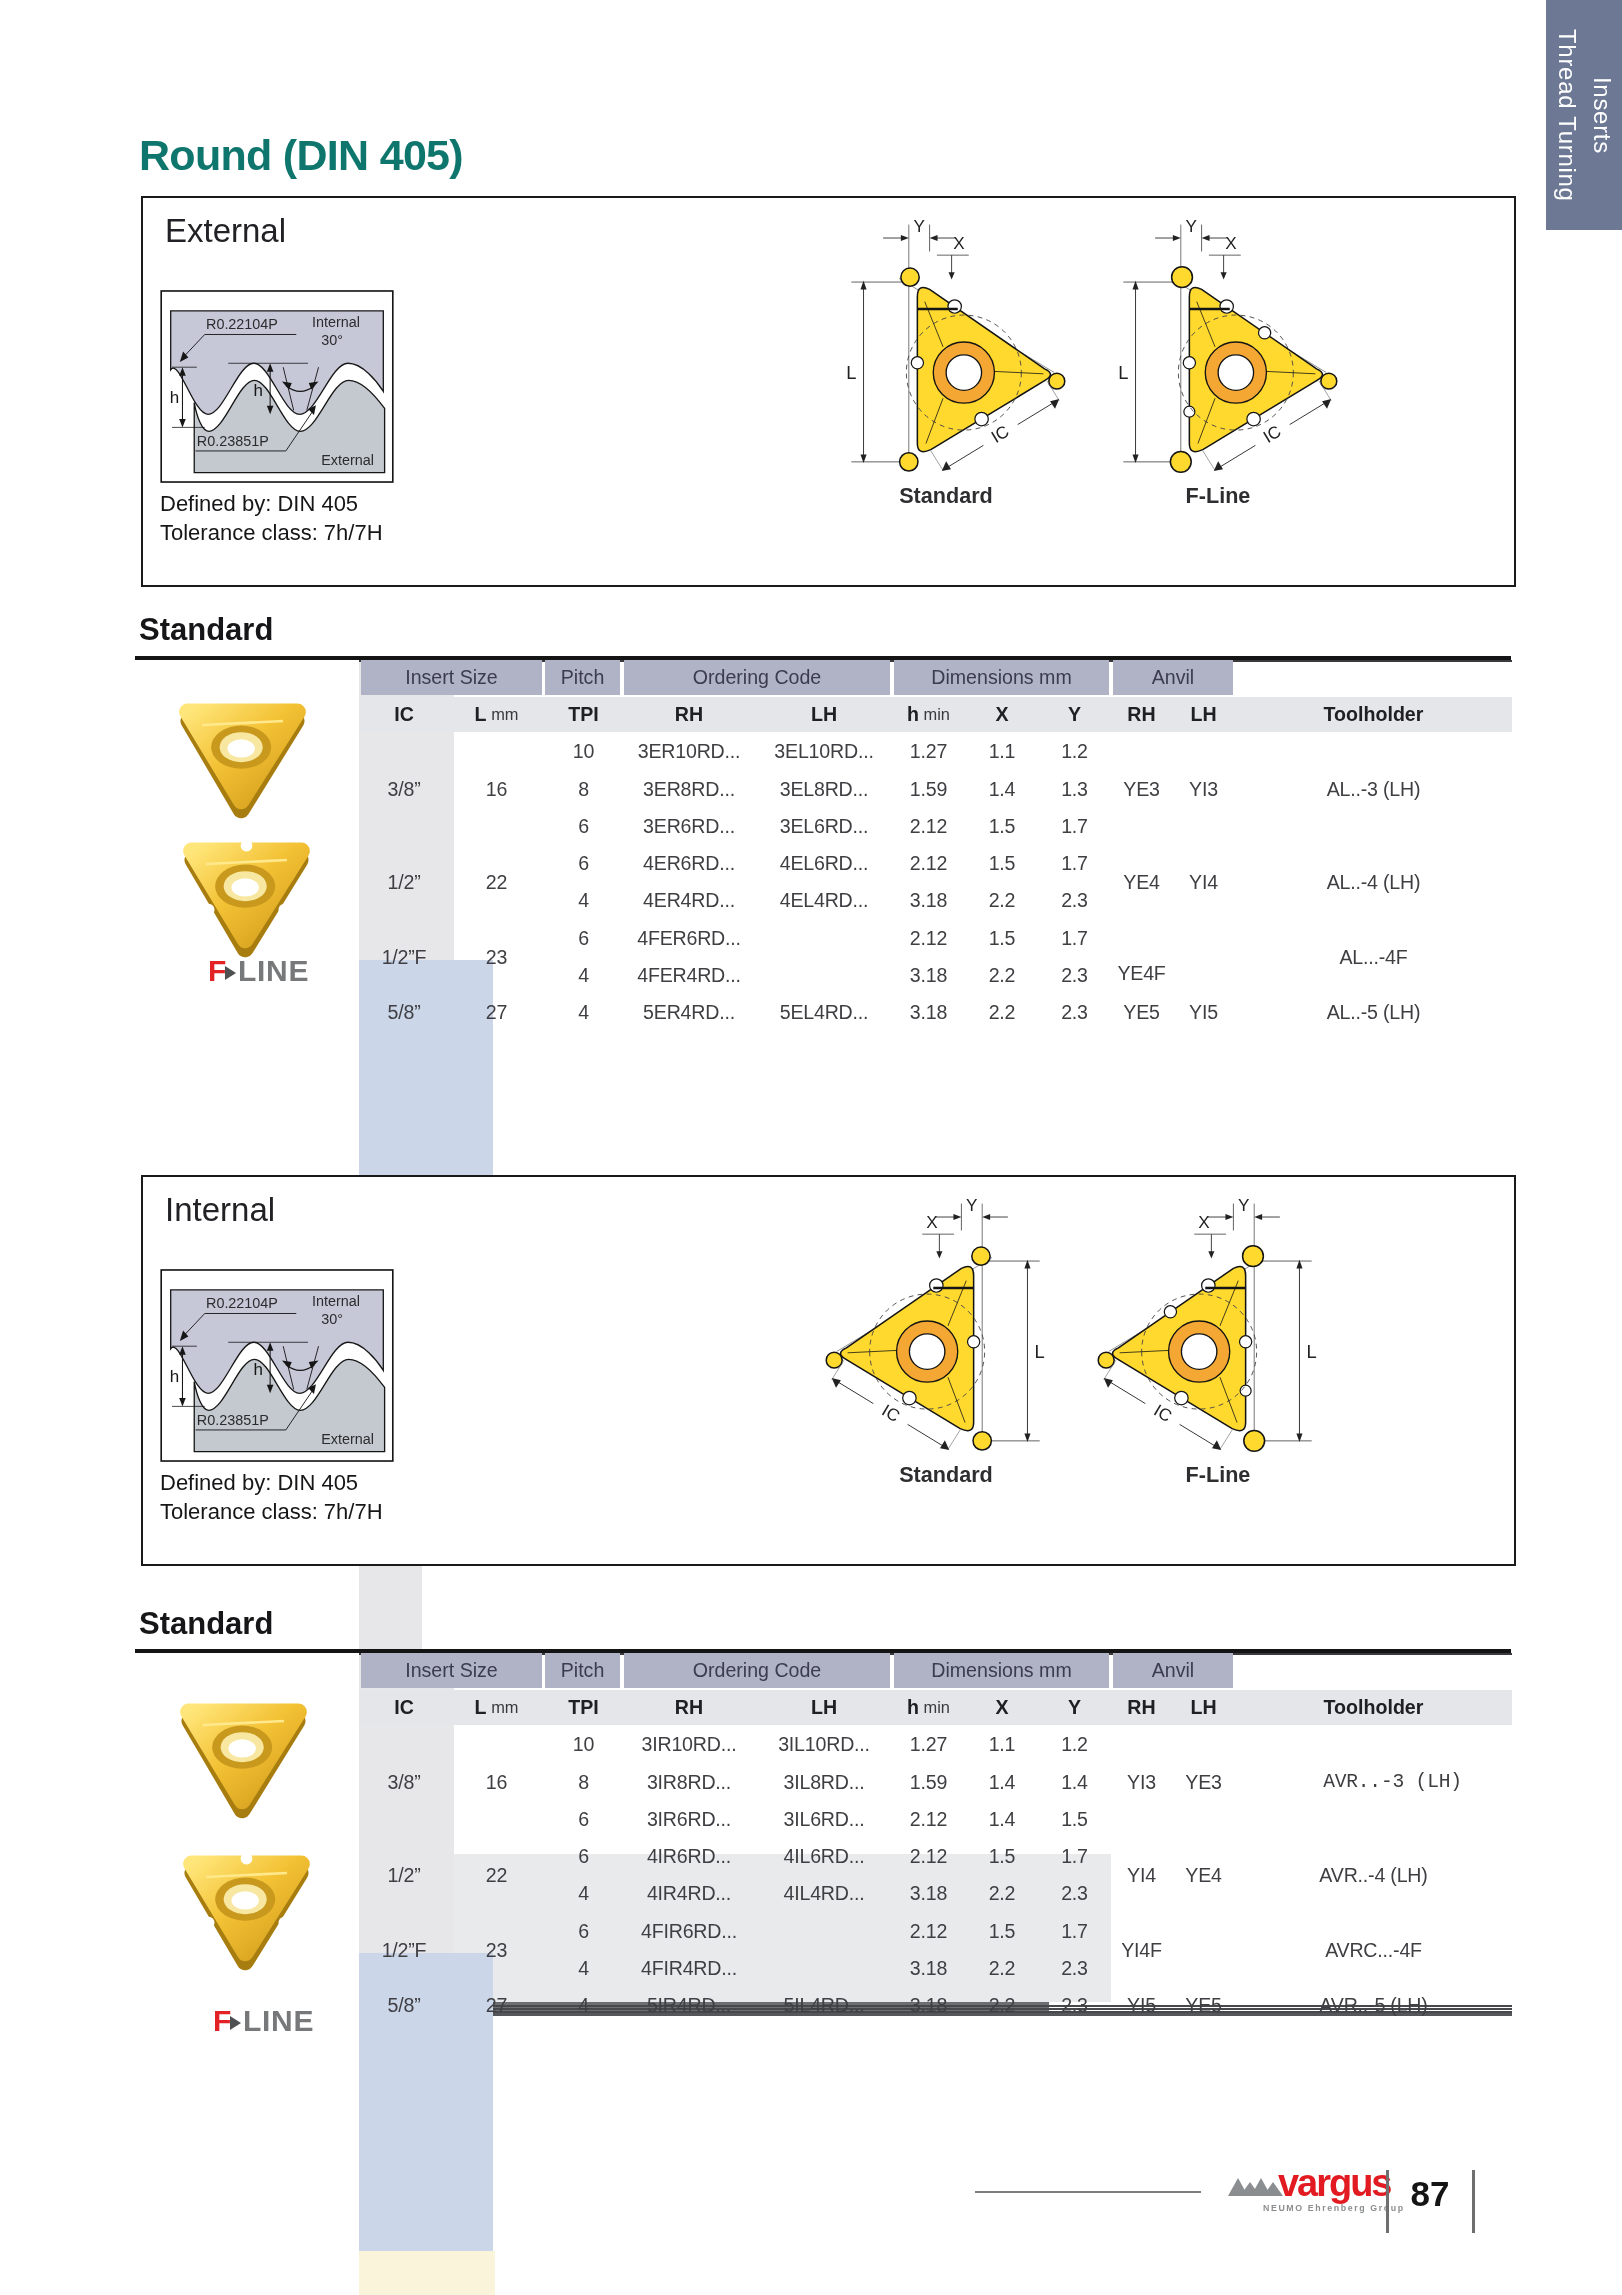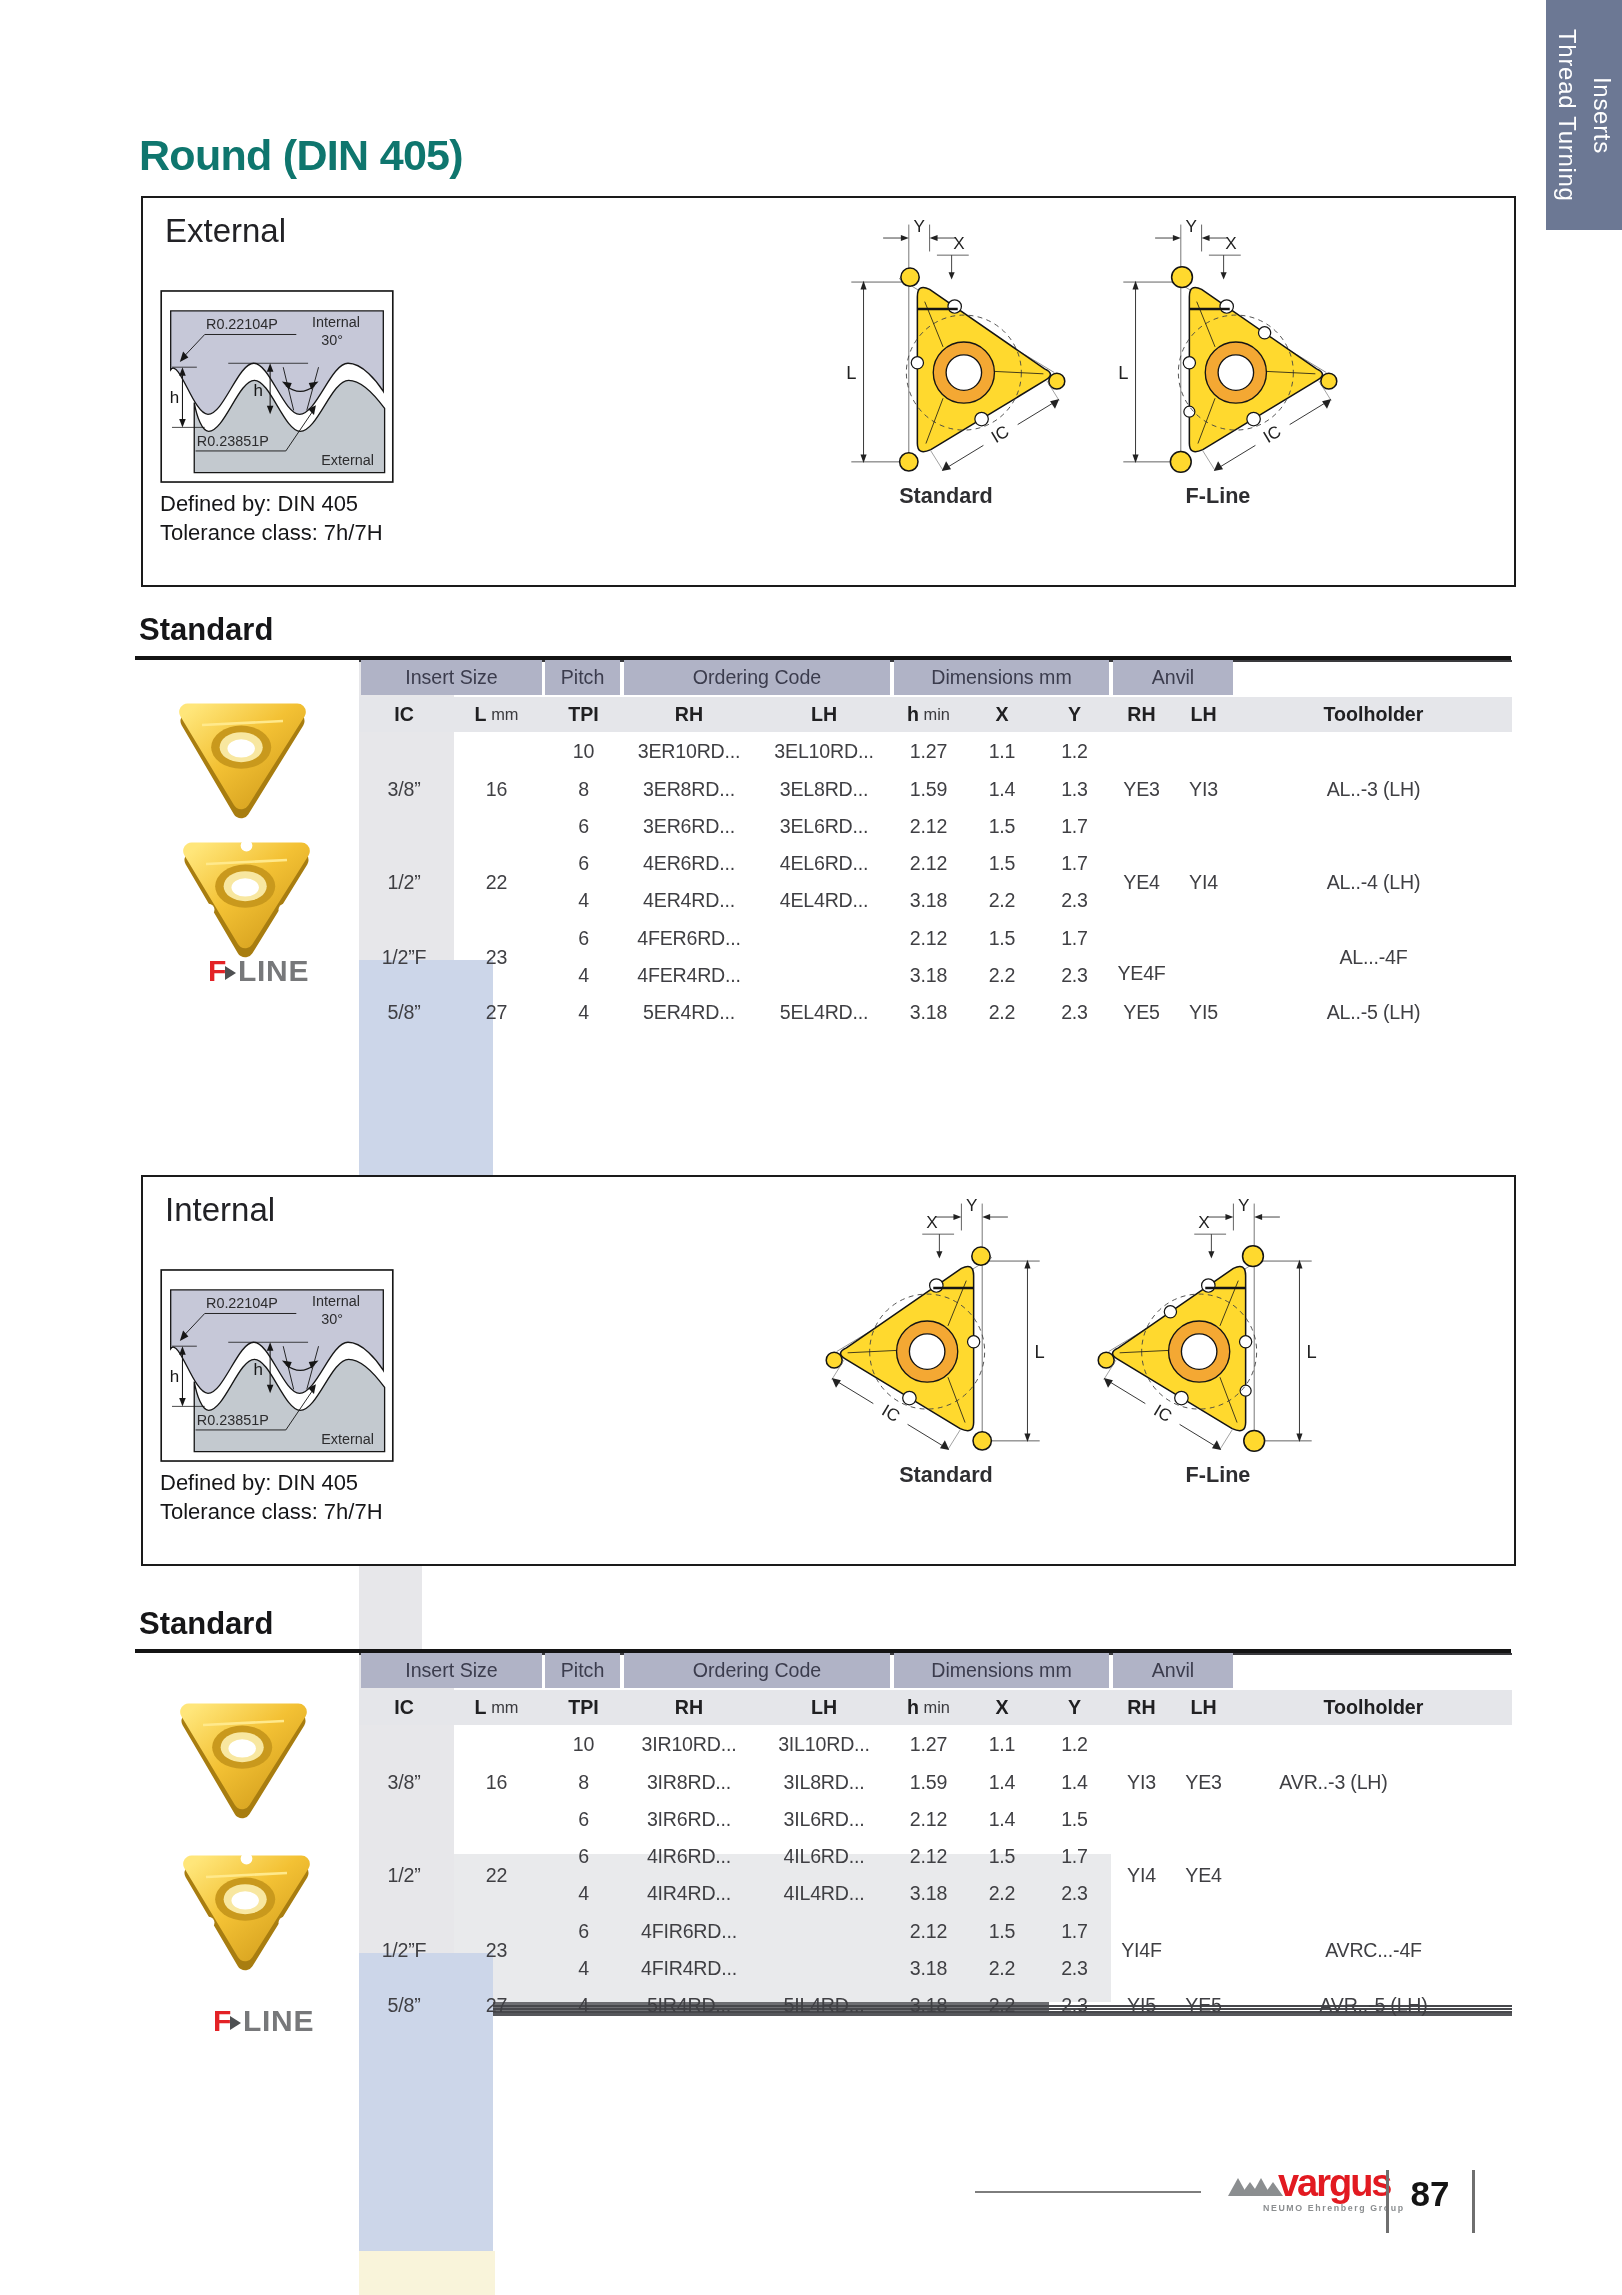--- a/index.html
+++ b/index.html
@@ -583,25 +583,26 @@
       <div class="dc" style="left:185px;top:334px;width:79px;height:37px;">4</div>
       <div class="dc" style="left:263px;top:334px;width:134px;height:37px;text-align:center;">5IR4RD...</div>
       <div class="dc" style="left:397px;top:334px;width:136px;height:37px;">5IL4RD...</div>
       <div class="dc" style="left:533px;top:334px;width:73px;height:37px;">3.18</div>
       <div class="dc" style="left:607px;top:334px;width:72px;height:37px;">2.2</div>
       <div class="dc" style="left:679px;top:334px;width:73px;height:37px;">2.3</div>
       <div class="dc" style="left:0px;top:73px;width:90px;height:112px;">3/8”</div>
       <div class="dc" style="left:90px;top:73px;width:95px;height:112px;">16</div>
       <div class="dc" style="left:752px;top:73px;width:61px;height:112px;">YI3</div>
       <div class="dc" style="left:813px;top:73px;width:63px;height:112px;">YE3</div>
-      <div class="dc" style="left:836px;top:73px;width:277px;height:112px;">AVR..-3 (LH)</div>
+      <div class="dc" style="left:895px;top:73px;width:277px;height:112px;font-family:Liberation Mono, monospace;">AVR..-3 (LH)</div>
       <div class="dc" style="left:0px;top:185px;width:90px;height:75px;">1/2”</div>
       <div class="dc" style="left:90px;top:185px;width:95px;height:75px;">22</div>
       <div class="dc" style="left:752px;top:185px;width:61px;height:75px;">YI4</div>
       <div class="dc" style="left:813px;top:185px;width:63px;height:75px;">YE4</div>
+      <div class="dc" style="left:876px;top:185px;width:277px;height:75px;">AVR..-4 (LH)</div>
       <div class="dc" style="left:0px;top:260px;width:90px;height:75px;">1/2”F</div>
       <div class="dc" style="left:90px;top:260px;width:95px;height:75px;">23</div>
       <div class="dc" style="left:752px;top:260px;width:61px;height:75px;">YI4F</div>
       <div class="dc" style="left:876px;top:260px;width:277px;height:75px;">AVRC...-4F</div>
       <div class="dc" style="left:0px;top:334px;width:90px;height:37px;">5/8”</div>
       <div class="dc" style="left:90px;top:334px;width:95px;height:37px;">27</div>
       <div class="dc" style="left:752px;top:334px;width:61px;height:37px;">YI5</div>
       <div class="dc" style="left:813px;top:334px;width:63px;height:37px;">YE5</div>
       <div class="dc" style="left:876px;top:334px;width:277px;height:37px;">AVR..-5 (LH)</div>
     </div>

